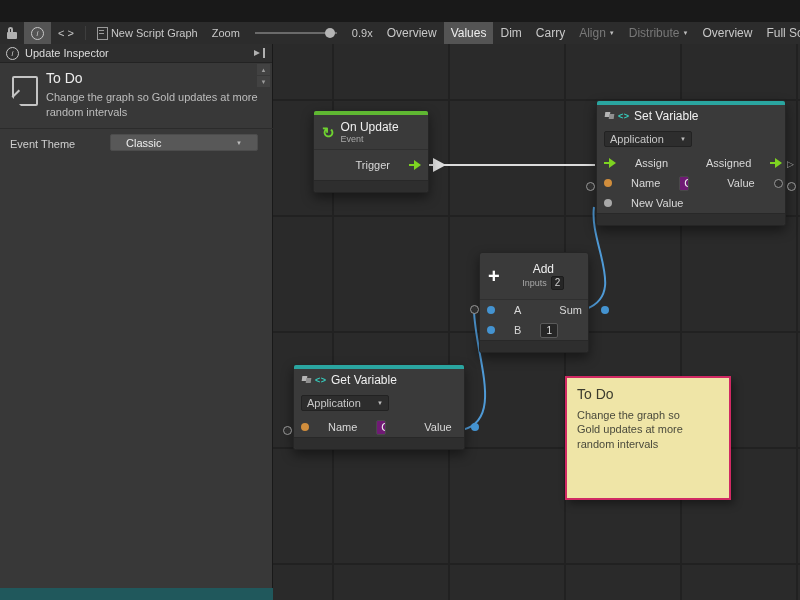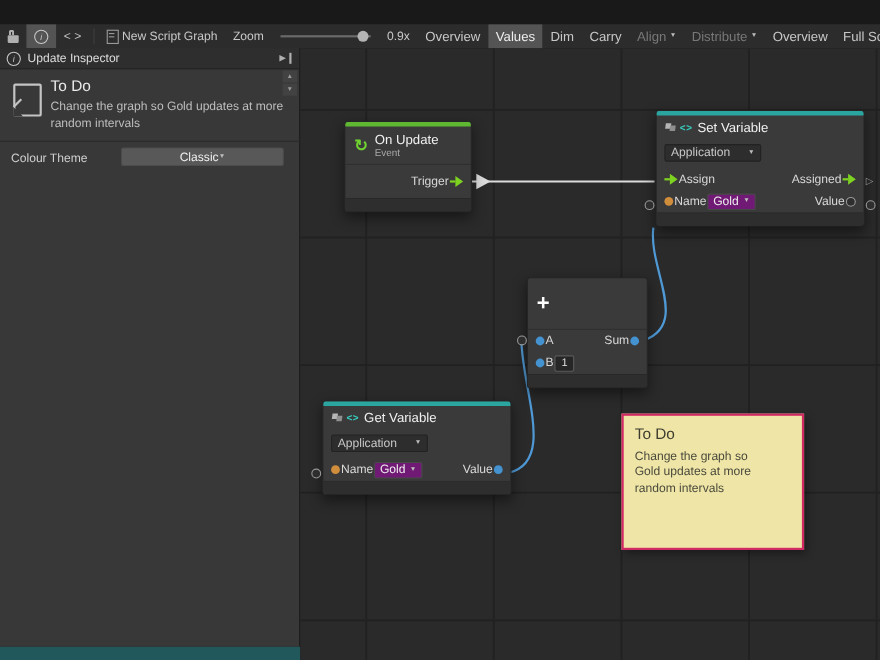--- a/index.html
+++ b/index.html
@@ -40,39 +40,39 @@
   .dock::after{content:"";position:absolute;right:1px;top:0;width:2px;height:10px;background:#b0b0b0}
   .scrollarrows{position:absolute;right:2px;top:20px;width:13px;display:flex;flex-direction:column;gap:1px}
   .sarr{height:11px;background:#424242;color:#9a9a9a;font-size:6px;display:flex;align-items:center;justify-content:center}
   .noteicon{position:absolute;left:12px;top:32px;width:22px;height:26px;border:2px solid #c4c4c4;border-radius:2px}
   .noteicon::after{content:"";position:absolute;left:-2px;bottom:-2px;border-left:9px solid #383838;border-top:9px solid transparent}
   .noteicon::before{content:"";position:absolute;left:-1px;bottom:6px;width:10px;height:2px;background:#c4c4c4;transform:rotate(-45deg);transform-origin:left bottom}
   .todotitle{position:absolute;left:46px;top:26px;font-size:14px;color:#ececec}
   .todobody{position:absolute;left:46px;top:46px;width:216px;font-size:11px;line-height:1.35;color:#bdbdbd}
   .divider{position:absolute;left:0;top:84px;width:273px;height:1px;background:#2b2b2b}
   .ctlabel{position:absolute;left:10px;top:94px;font-size:11px;color:#cfcfcf}
-  .ctdd{position:absolute;left:110px;top:90px;width:148px;height:17px;background:#585858;border:1px solid #4c4c4c;border-radius:2px;display:flex;align-items:center;justify-content:center;padding:0 15px;box-sizing:border-box;font-size:11px;color:#eee}
+  .ctdd{position:absolute;left:110px;top:90px;width:148px;height:17px;background:#585858;border:1px solid #4c4c4c;border-radius:2px;display:flex;align-items:center;justify-content:space-between;padding:0 15px;box-sizing:border-box;font-size:11px;color:#eee}
   .bottomstrip{position:absolute;left:0;top:588px;width:273px;height:12px;background:#20585c}
 
   
   .canvas{position:absolute;left:273px;top:44px;width:527px;height:556px;background:#2a2a2a;
     background-image:linear-gradient(to right,#212121 2px,transparent 2px),linear-gradient(to bottom,#212121 2px,transparent 2px);
     background-size:116px 116px;background-position:59px 0,0 55px;overflow:hidden}
   .wires{position:absolute;left:0;top:0;pointer-events:none}
 
   
   .node{position:absolute;background:#3a3a3a;border:1px solid #252525;border-radius:3px;box-shadow:0 5px 12px rgba(0,0,0,.45);color:#d8d8d8;font-size:11px}
   .strip{height:4px;border-radius:2px 2px 0 0}
   .green{background:#5fb732}
   .teal{background:#2aa5a0}
   .nhdr{display:flex;align-items:center;gap:6px;padding:4px 8px}
   .ntitle{font-size:12px;color:#f0f0f0}
   .nsub{font-size:9px;color:#a8a8a8}
   .ddrow{padding:4px 7px 6px}
-  .prow{display:flex;align-items:center;gap:1px;padding:0 7px;height:20px}
+  .prow{display:flex;align-items:center;gap:19px;padding:0 7px;height:20px}
   .sp{flex:1}
   .nfooter{height:11px;background:#2e2e2e;border-top:1px solid #282828;border-radius:0 0 3px 3px}
   .dot{width:8px;height:8px;border-radius:50%;flex:none}
   .dblue{background:#4493d0}
   .dorange{background:#d08d3c}
   .dgray{background:#a8a8a8}
   .dring{width:7px;height:7px;border:1px solid #979797;border-radius:50%;background:#2e2e2e;flex:none}
   .flow{position:relative;width:12px;height:10px;flex:none}
   .flow::before{content:"";position:absolute;left:0;top:4px;width:5px;height:2px;background:#7ed321}
   .flow::after{content:"";position:absolute;left:5px;top:0;width:0;height:0;border-left:7px solid #7ed321;border-top:5px solid transparent;border-bottom:5px solid transparent}
@@ -146,21 +146,21 @@
       <span class="dock"></span>
     </div>
     <div class="scrollarrows">
       <div class="sarr">▲</div>
       <div class="sarr">▼</div>
     </div>
     <div class="noteicon"></div>
     <div class="todotitle">To Do</div>
     <div class="todobody">Change the graph so Gold updates at more random intervals</div>
     <div class="divider"></div>
-    <div class="ctlabel">Colour Theme</div>
+    <div class="ctlabel">Event Theme</div>
     <div class="ctdd">
       <span>Classic</span>
       <span class="chev">▼</span>
     </div>
   </div>
   <div class="bottomstrip"></div>
 
   <div class="canvas">
 
     <svg class="wires" width="527" height="556">
@@ -213,26 +213,37 @@
         <span class="dot dorange"></span>
         <span>Name</span>
         <span class="dd ddlight">
           <span>Gold</span>
           <span class="chev">▼</span>
         </span>
         <span class="sp"></span>
         <span>Value</span>
         <span class="dring"></span>
       </div>
+      <div class="prow">
+        <span class="dot dgray"></span>
+        <span>New Value</span>
+      </div>
       <div class="nfooter"></div>
     </div>
 
     <div class="node" style="left:206px;top:208px;width:108px">
       <div class="addhdr">
         <span class="plusicon">+</span>
+        <div style="flex:1;text-align:center">
+          <div class="ntitle">Add</div>
+          <div style="display:flex;align-items:center;justify-content:center;gap:4px">
+            <span class="nsub">Inputs</span>
+            <span class="badge">2</span>
+          </div>
+        </div>
       </div>
       <div class="prow" style="border-top:1px solid #2f2f2f">
         <span class="dot dblue"></span>
         <span>A</span>
         <span class="sp"></span>
         <span>Sum</span>
         <span class="dot dblue"></span>
       </div>
       <div class="prow">
         <span class="dot dblue"></span>

